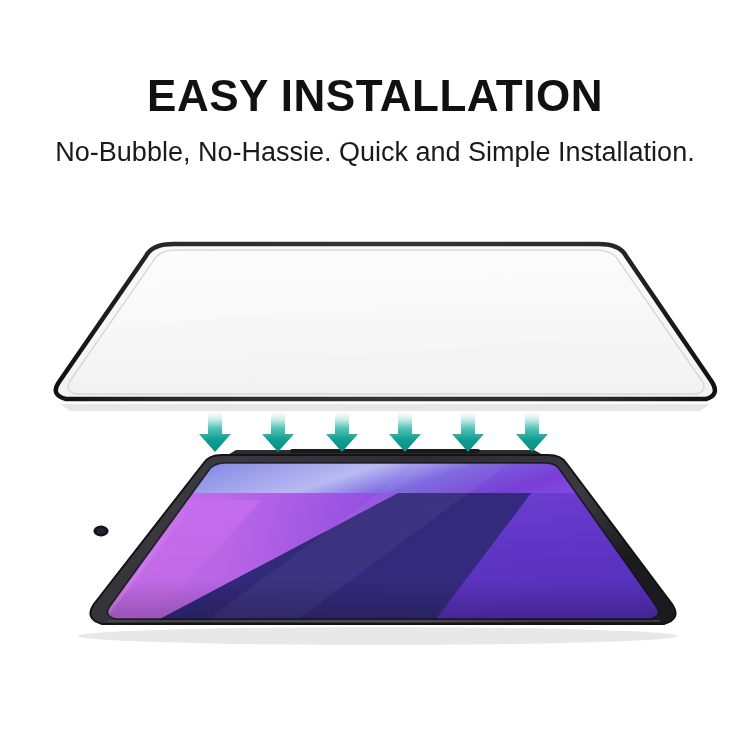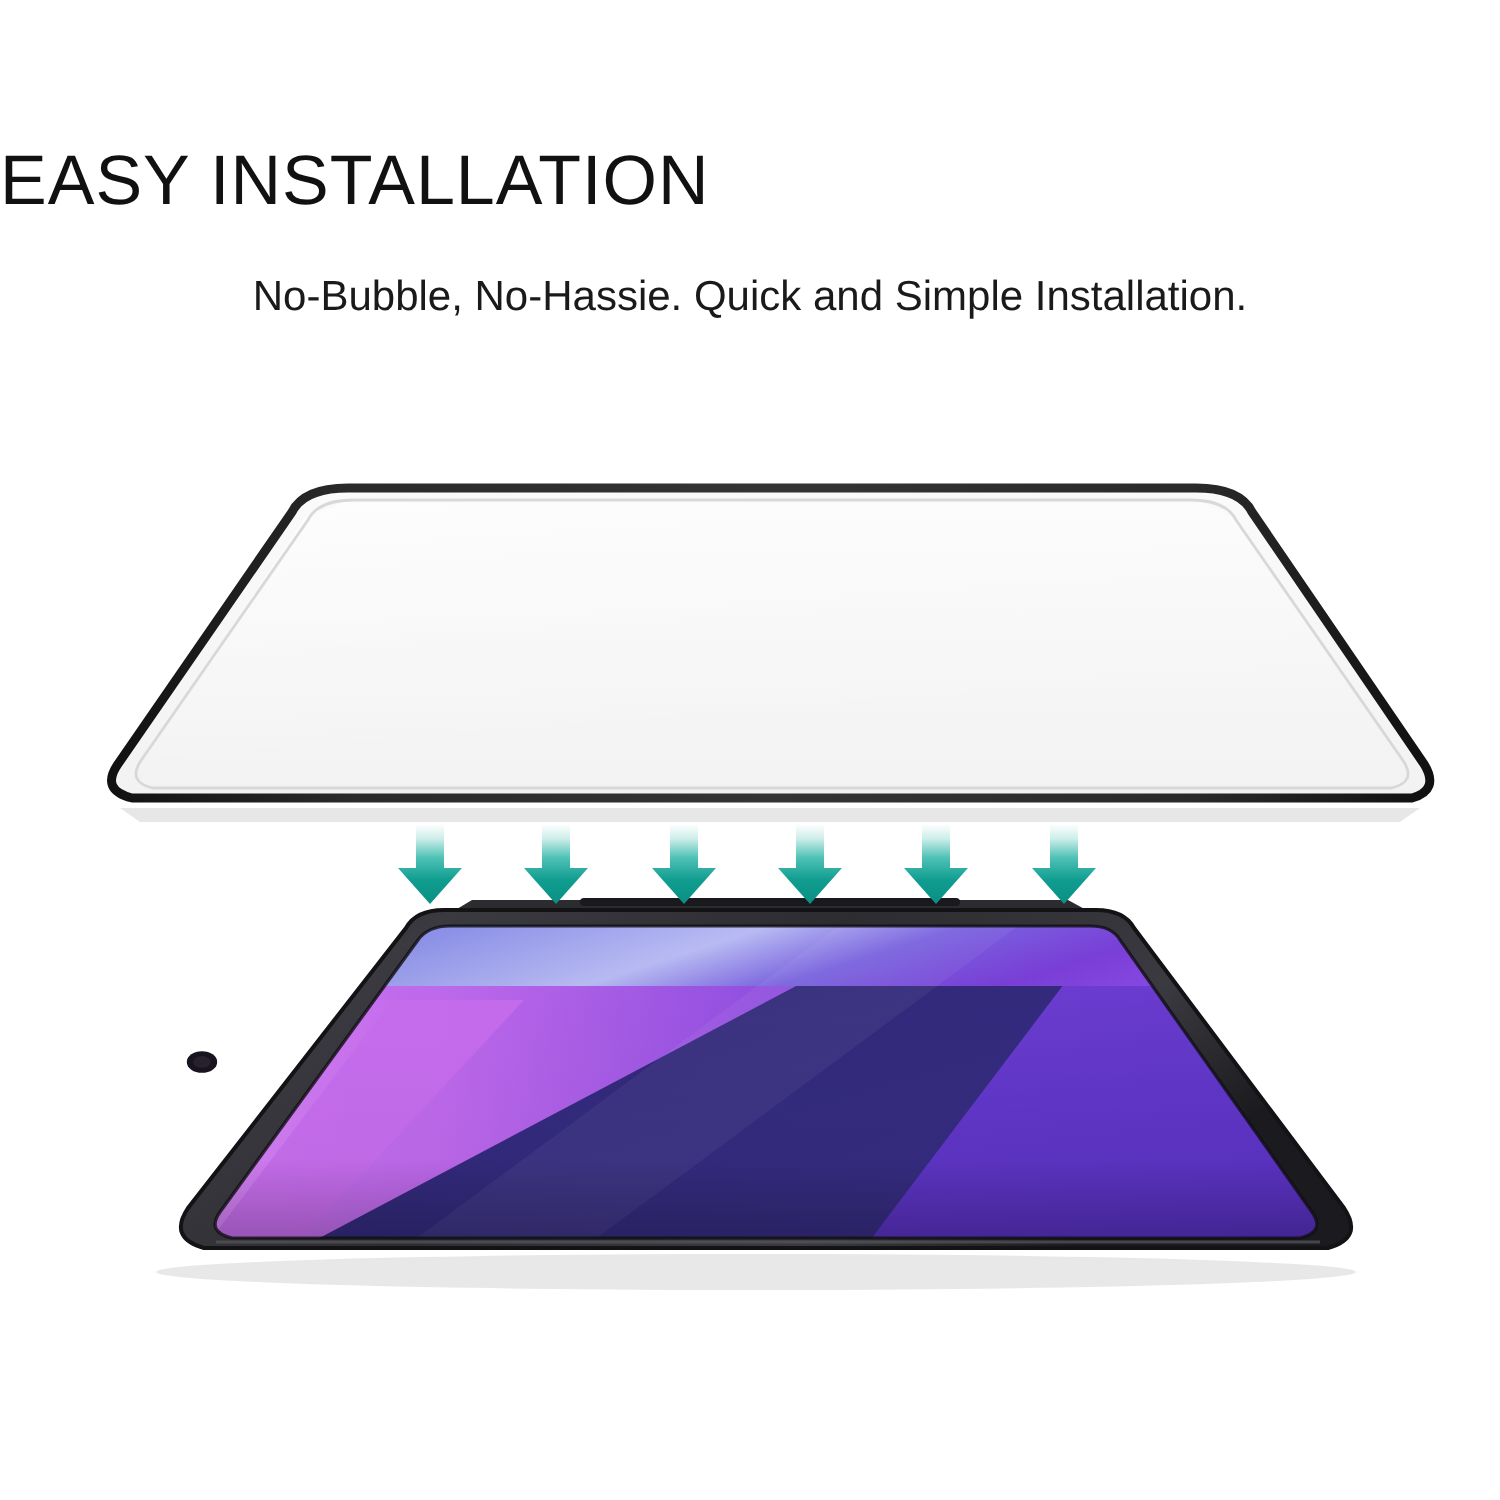--- a/index.html
+++ b/index.html
@@ -22,34 +22,35 @@
     height: 750px;
     background: #ffffff;
   }
 
   
   .headline {
     position: absolute;
     left: 0;
     top: 72px;
     width: 750px;
-    font-size: 35px;
-    font-weight: 400;
+    text-align: center;
+    font-size: 44px;
+    font-weight: 700;
     letter-spacing: 0.5px;
     color: #111111;
     line-height: 1.1;
     white-space: nowrap;
   }
   .subhead {
     position: absolute;
     left: 0;
     top: 136px;
     width: 750px;
     text-align: center;
-    font-size: 21px;
+    font-size: 27px;
     font-weight: 400;
     color: #1a1a1a;
     line-height: 1.2;
     white-space: nowrap;
   }
 
   
   .art {
     position: absolute;
     left: 0;

